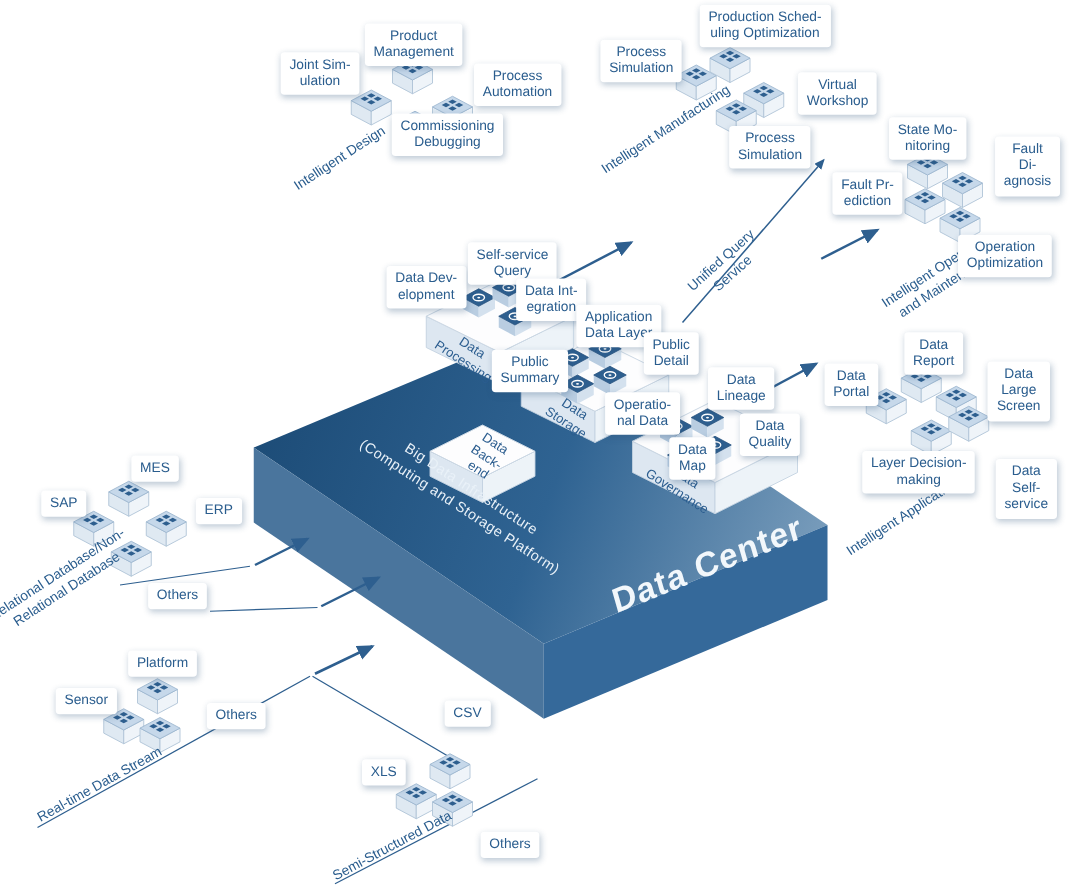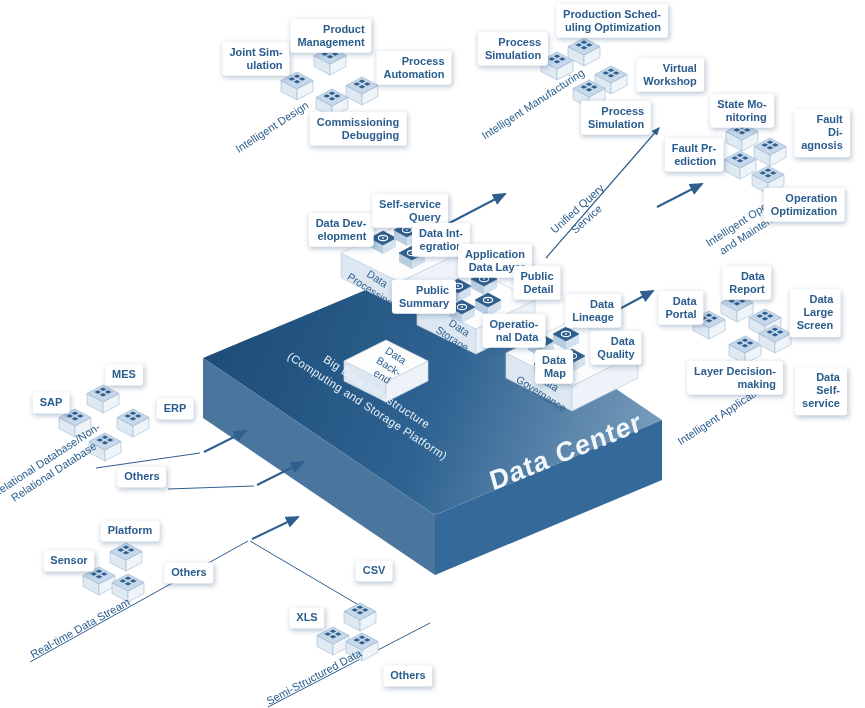--- a/index.html
+++ b/index.html
@@ -1,21 +1,21 @@
 <!DOCTYPE html>
 <html><head>
 <meta charset="utf-8">
 <style>
   html,body{margin:0;padding:0;background:#ffffff;}
   .stage{position:relative;width:865px;height:708px;overflow:hidden;background:#ffffff;
          font-family:"Liberation Sans",sans-serif;}
   svg.underlay{position:absolute;left:0;top:0;z-index:1;}
   .tag{position:absolute;transform:translate(-50%,-50%);background:#ffffff;border-radius:3px;
-       padding:4px 7px;font-size:11px;line-height:1.2;color:#2a5d8e;text-align:right;
-       white-space:pre-line;box-shadow:1px 2px 5px rgba(40,80,120,.30);z-index:3;font-weight:bold;}
+       padding:4px 7px;font-size:11px;line-height:1.2;color:#2a5d8e;text-align:center;
+       white-space:pre-line;box-shadow:1px 2px 5px rgba(40,80,120,.30);z-index:3;}
   .rlabel{position:absolute;font-size:11px;color:#2a5d8e;white-space:pre-line;text-align:center;
           line-height:1.3;z-index:2;}
   .boxlabel{position:absolute;font-size:10.5px;color:#2b5d8f;white-space:pre-line;text-align:center;
             line-height:1.2;z-index:3;}
   .wlabel{position:absolute;font-size:11.5px;color:#e9f1f8;white-space:pre-line;text-align:center;
           line-height:1.45;letter-spacing:.4px;z-index:2;}
   .dc{position:absolute;font-size:27px;font-weight:bold;color:#f2f7fb;letter-spacing:1px;z-index:2;}
 </style>
 </head>
 <body>
@@ -170,21 +170,21 @@
   <div class="wlabel" style="left:372px;top:399px;transform:translate(-50%,-50%) rotate(33deg)">Big Data Infrastructure
 (Computing and Storage Platform)</div>
   <div class="dc" style="left:566px;top:452px;transform:translate(-50%,-50%) rotate(-22deg) skewX(-6deg)">Data Center</div>
 
   <div class="tag" style="left:256px;top:59px">Joint Sim-
 ulation</div>
   <div class="tag" style="left:331px;top:36px">Product
 Management</div>
   <div class="tag" style="left:414px;top:68px">Process
 Automation</div>
-  <div class="tag" style="left:358px;top:129px">Commissioning
+  <div class="tag" style="left:358px;top:108px">Commissioning
 Debugging</div>
 
   <div class="tag" style="left:513px;top:49px">Process
 Simulation</div>
   <div class="tag" style="left:612px;top:21px">Production Sched-
 uling Optimization</div>
   <div class="tag" style="left:670px;top:75px">Virtual
 Workshop</div>
   <div class="tag" style="left:616px;top:118px">Process
 Simulation</div>

